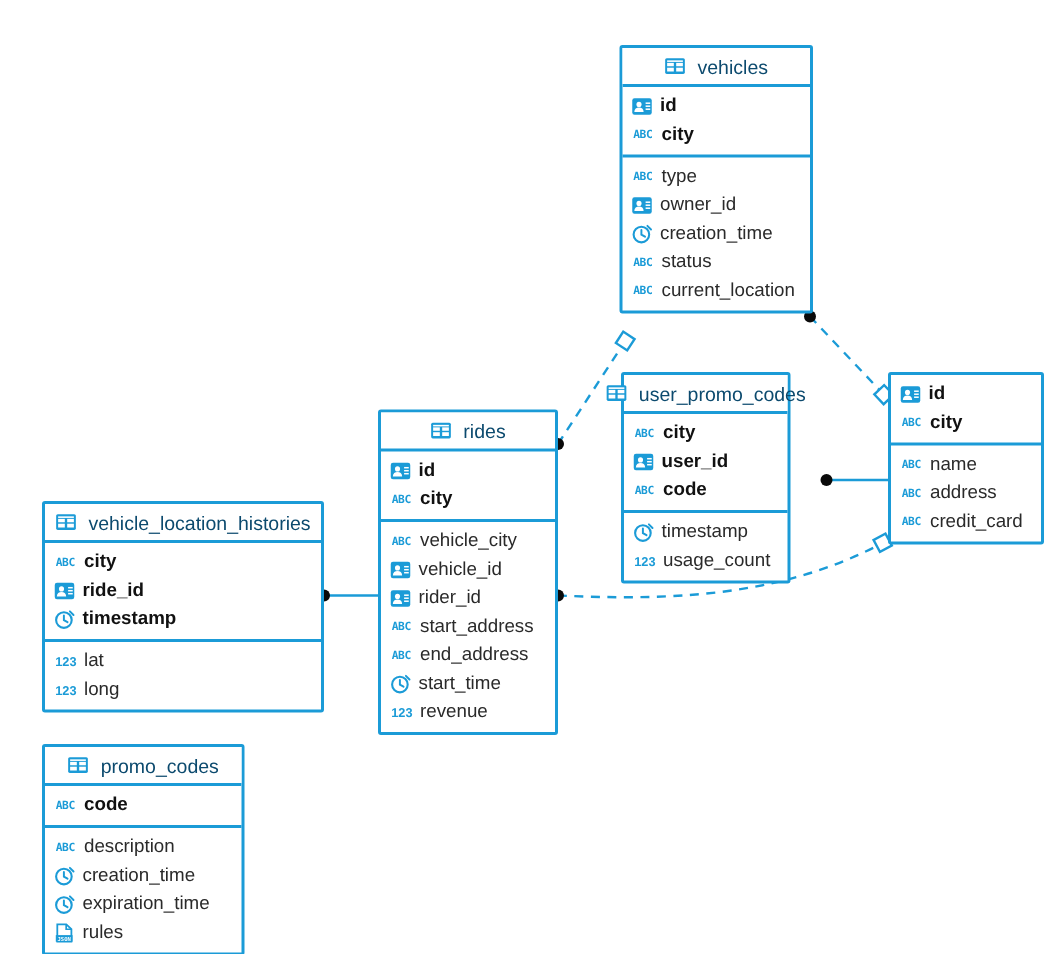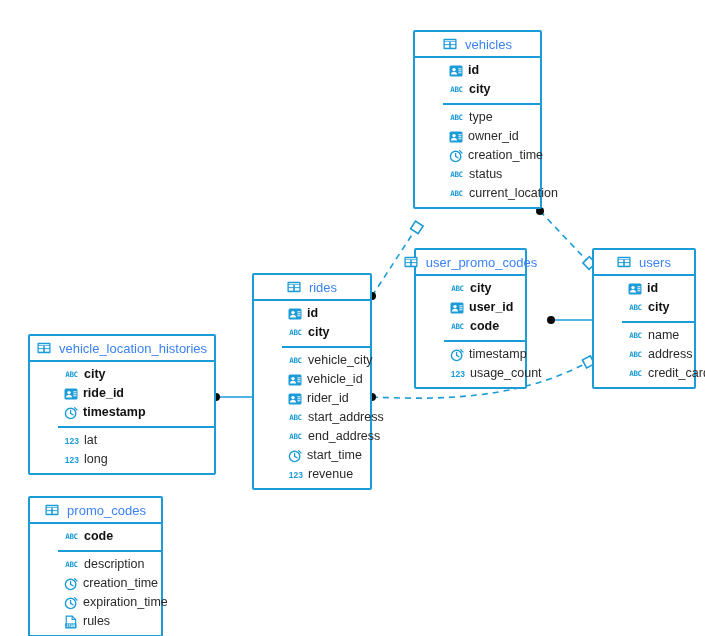--- a/index.html
+++ b/index.html
@@ -36,27 +36,26 @@
   .entity-header {
     box-sizing: border-box;
     height: 26px;
     display: flex;
     align-items: center;
     justify-content: center;
     gap: 6px;
     border-bottom: 2px solid #1b9bd7;
     background: #ffffff;
     font-size: 13px;
-    color: #3b82f6;
+    color: #0c4a6e;
     padding: 0 6px;
   }
   .entity-section {
     box-sizing: border-box;
     padding: 3px 0 4px 0;
-    margin-left: 28px;
   }
   .entity-section + .entity-section {
     border-top: 2px solid #1b9bd7;
   }
   .field {
     box-sizing: border-box;
     height: 19px;
     display: flex;
     align-items: center;
     gap: 5px;
@@ -249,33 +248,20 @@
           </span>
           <span class="fname">timestamp</span>
         </div>
         <div class="field">
           <span class="ico ico-num">123</span>
           <span class="fname">usage_count</span>
         </div>
       </div>
     </div>
     <div class="entity" style="left: 592px; top: 248px; width: 104px;">
-      <div class="entity-header">
-        <span class="ico" style="width: 16px;">
-          <svg viewBox="0 0 16 13" width="16" height="13">
-            <rect x="0.5" y="0.5" width="15" height="12" rx="1.2" fill="#1b9bd7"></rect>
-            <rect x="2" y="4.1" width="5.1" height="2.6" fill="#ffffff"></rect>
-            <rect x="8.9" y="4.1" width="5.1" height="2.6" fill="#ffffff"></rect>
-            <rect x="2" y="7.8" width="5.1" height="2.9" fill="#ffffff"></rect>
-            <rect x="8.9" y="7.8" width="5.1" height="2.9" fill="#ffffff"></rect>
-            <rect x="2" y="2.2" width="12" height="1.2" fill="#ffffff"></rect>
-          </svg>
-        </span>
-        <span>users</span>
-      </div>
       <div class="entity-section">
         <div class="field key">
           <span class="ico">
             <svg viewBox="0 0 14 14">
               <rect x="0.5" y="1.5" width="13" height="11" rx="1.5" fill="#1b9bd7"></rect>
               <circle cx="5" cy="5.6" r="1.7" fill="#ffffff"></circle>
               <path d="M1.9 10.6c0-1.9 1.4-2.9 3.1-2.9s3.1 1 3.1 2.9z" fill="#ffffff"></path>
               <rect x="9.4" y="4.3" width="3.1" height="1" fill="#ffffff"></rect>
               <rect x="9.4" y="6.3" width="3.1" height="1" fill="#ffffff"></rect>
               <rect x="9.4" y="8.3" width="3.1" height="1" fill="#ffffff"></rect>

